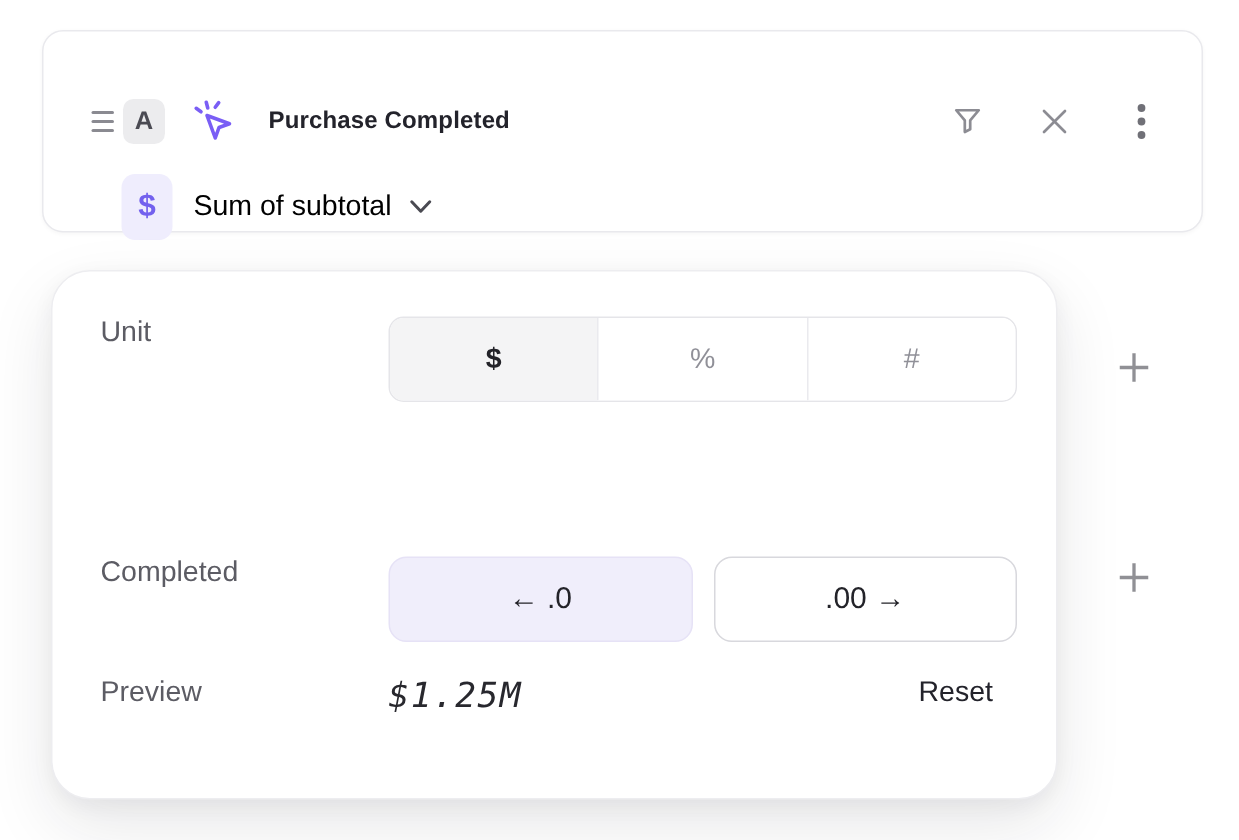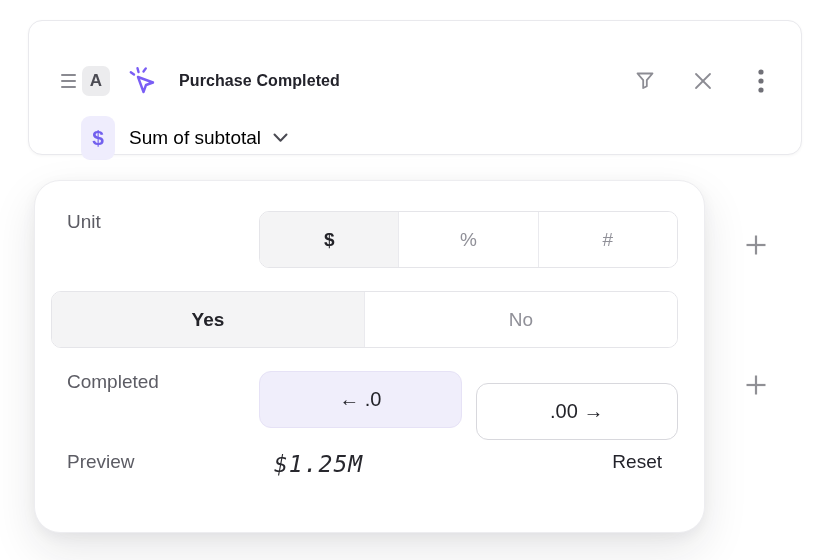--- a/index.html
+++ b/index.html
@@ -47,23 +47,23 @@
     font-size:19px; color:#909098; border-left:1px solid #eaeaee; cursor:pointer;
     background:#fff; }
   .seg:first-child { border-left:none; }
   .seg.selected { background:#f4f4f5; color:#232329; font-weight:600; }
   .seg.wide { flex:1.6; }
 
   .decimal-controls { flex:1; display:flex; gap:14px; }
   .dec-btn { flex:1; height:57px; border-radius:12px; display:flex; align-items:center;
     justify-content:center; font-size:20px; color:#232329; cursor:pointer; }
   .dec-btn.lavender { background:#f0eefb; border:1px solid #e6e2f6; }
-  .dec-btn.outline { background:#fff; border:1px solid #d8d8dd;margin-top:12px; }
+  .dec-btn.outline { background:#fff; border:1px solid #d8d8dd; }
 
-  .preview-row { margin-bottom:0;gap:15px; }
+  .preview-row { margin-bottom:0; }
   .preview-value { font-family:"DejaVu Sans Mono", monospace; font-size:23px;
     color:#28282e; letter-spacing:1px;font-style:italic; }
   .reset-btn { margin-left:auto; margin-right:16px; font-size:19px; font-weight:500;
     color:#23232b; cursor:pointer; background:none; border:none;
     font-family:"Liberation Sans", sans-serif; }
 
   
   .add-btn { position:absolute; width:32px; height:32px; display:flex;
     align-items:center; justify-content:center; cursor:pointer;
     background:none; border:none; }
@@ -127,24 +127,20 @@
   <div class="panel-row">
     <div class="panel-label">Unit</div>
     <div class="segmented">
       <div class="seg selected">$</div>
       <div class="seg">%</div>
       <div class="seg">#</div>
     </div>
   </div>
 
   <div class="panel-row">
-    <div class="segmented">
-      <div class="seg selected">Yes</div>
-      <div class="seg">No</div>
-    </div>
   </div>
 
   <div class="panel-row">
     <div class="panel-label">Completed</div>
     <div class="decimal-controls">
       <div class="dec-btn lavender">← .0</div>
       <div class="dec-btn outline">.00 →</div>
     </div>
   </div>
 

